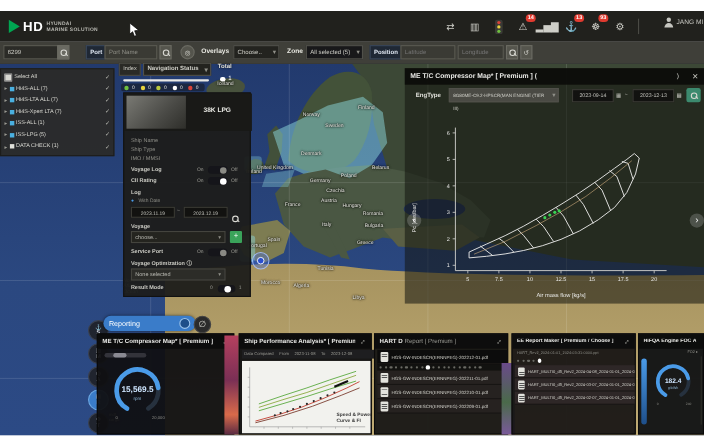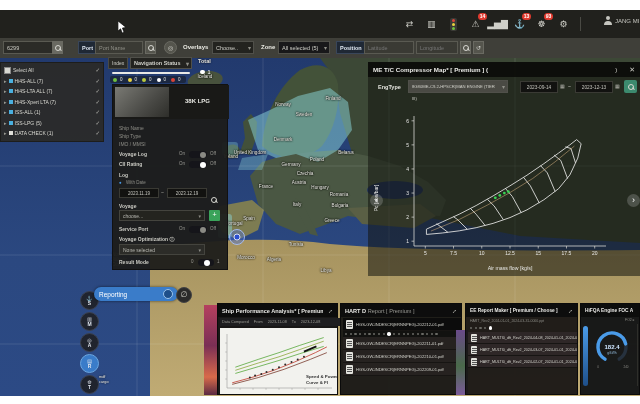--- a/index.html
+++ b/index.html
@@ -92,20 +92,27 @@
   .cursor{position:absolute;z-index:60;}
 </style>
 </head>
 <body>
 <div id="stage">
 
 <div class="strip" style="top:0;height:10px;"></div>
 <div class="strip" style="top:396px;height:8px;"></div>
 
 <div id="header">
+  <div id="logo">
+    <span class="tri"></span>
+    <span class="hd">HD</span>
+    <span class="sub">
+      <span>HYUNDAI</span><br><span>MARINE SOLUTION</span>
+    </span>
+  </div>
   <div id="hicons">
         <div class="hicon">
           <span>⇄</span>
         </div>
         <div class="hicon">
           <span>▥</span>
         </div>
         <div class="hicon">
           <span class="traffic">
             <i style="background: rgb(216, 67, 56);"></i>
@@ -461,20 +468,37 @@
         <span class="l">T</span>
       </div>
       <div style="position: absolute; left: 99px; top: 375px; color: rgb(233, 233, 228); font-size: 3.8px; width: 16px; line-height: 4.5px; text-shadow: rgb(0, 0, 0) 0px 0px 2px;">mdf cargo</div>
     </div>
 <div id="reportpill">
   <span>Reporting</span>
   <span class="knob"></span>
 </div>
 <div id="hidebtn"><span>∅</span></div>
 
+<div class="panel widget" style="left:88px;top:303px;width:125px;height:92px;">
+  <div class="ptitlebar">
+    <span class="ptitle">ME T/C Compressor Map* [ Premium ]</span>
+    <span class="expand">↔</span>
+  </div>
+  <div class="abs" style="left:6px;top:17px;width:38px;height:4px;background:#33333a;border-radius:2px;">
+    <span style="position:absolute;left:8px;top:0;width:12px;height:4px;background:#8a8a93;border-radius:2px;display:block;"></span>
+  </div>
+  <svg id="g1" class="abs" style="left:5px;top:24px;" width="64" height="64" viewBox="0 0 64 64">
+        <path d="M21.50,43.45 A19,19 0 1 1 40.79,43.29" stroke="#26313e" stroke-width="4.2" fill="none" stroke-linecap="round"></path>
+        <path d="M21.50,43.45 A19,19 0 1 1 49.85,24.61" stroke="#4a9be8" stroke-width="4.2" fill="none" stroke-linecap="round"></path>
+        <text x="31" y="28.5" text-anchor="middle" font-size="7.5" class="gtext">15,569.5</text>
+        <text x="31" y="35.5" text-anchor="middle" font-size="4.125" fill="#8fb8d8">rpm</text>
+        <text x="12" y="53" text-anchor="middle" font-size="3.75" fill="#8a8a84">0</text>
+        <text x="50" y="53" text-anchor="middle" font-size="3.75" fill="#8a8a84">20,000</text>
+      </svg>
+</div>
 <div class="abs" style="left:204px;top:305px;width:13px;height:90px;background:linear-gradient(180deg,#b5405f,#7a2f55 45%,#d86a4a 80%,#5a2a42);"></div>
 
 <div class="panel widget" style="left:217px;top:303px;width:121px;height:92px;">
   <div class="ptitlebar">
     <span class="ptitle">Ship Performance Analysis* [ Premium ]</span>
     <span class="expand">↔</span>
   </div>
   <div id="perf-meta" class="abs" style="left:2px;top:14px;width:117px;height:8px;background:#1e1e20;display:flex;gap:5px;align-items:center;padding:0 2px;color:#9a9a93;font-size:3.8px;white-space:nowrap;overflow:hidden;">
         <span>Data Compared</span>
         <span>From</span>

